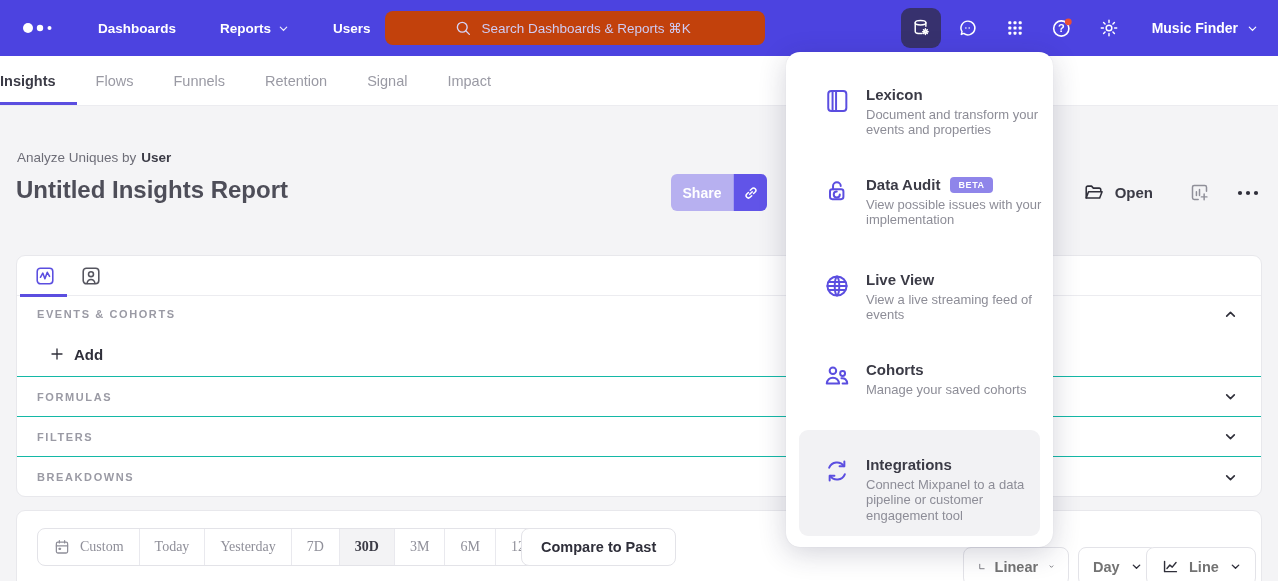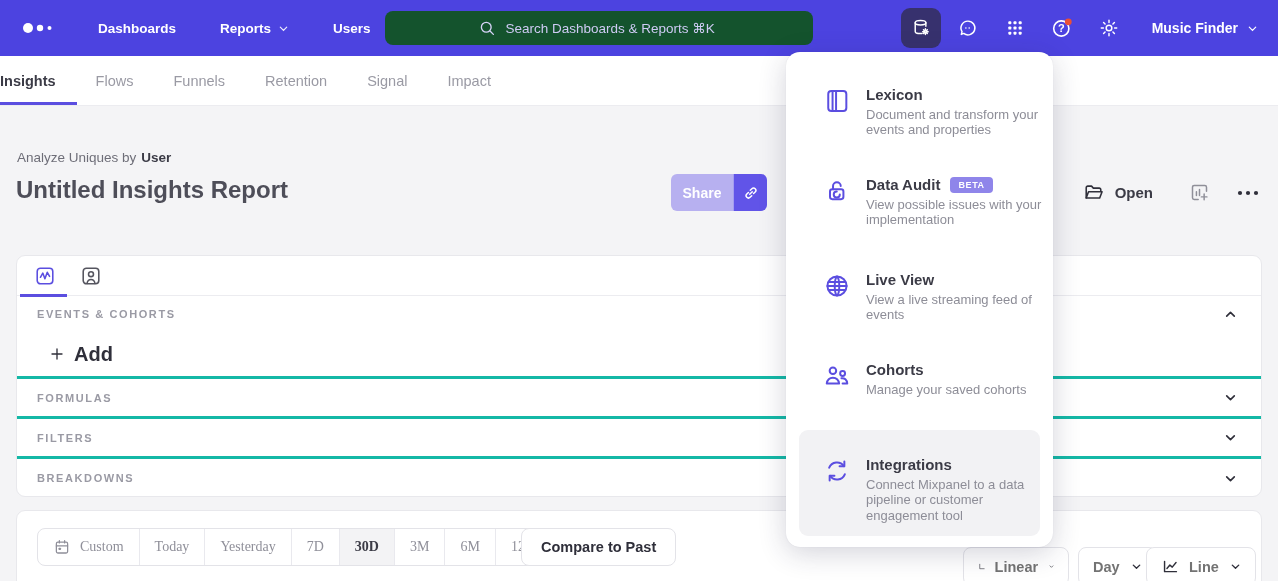--- a/index.html
+++ b/index.html
@@ -15,22 +15,22 @@
   
   .topnav {
     position:absolute; top:0; left:0; right:0; height:56px;
     background:#4C43E0; display:flex; align-items:center; z-index:60;
   }
   .logo { margin-left:20px; width:48px; display:flex; align-items:center; }
   .nav-links { display:flex; gap:44px; margin-left:30px; }
   .nav-link { color:#fff; font-size:13.5px; font-weight:700; display:flex; align-items:center; gap:7px; cursor:pointer; }
   .nav-link svg { opacity:.9; }
   .nav-search {
-    position:absolute; left:385px; top:11px; width:428px; height:34px;
-    background:#14532d; border-radius:8px; display:flex; align-items:center; justify-content:center; gap:10px;
+    position:absolute; left:385px; top:11px; width:380px; height:34px;
+    background:#c2410c; border-radius:8px; display:flex; align-items:center; justify-content:center; gap:10px;
   }
   .nav-search input {
     background:transparent; border:none; outline:none; color:#d6d3f7;
     font-family:"Liberation Sans",sans-serif; font-size:13.5px; width:215px;
   }
   .nav-search input::placeholder { color:#cfcbf4; opacity:1; }
   .nav-right { position:absolute; right:12px; top:0; height:56px; display:flex; align-items:center; gap:7px; }
   .nav-icon-btn {
     width:40px; height:40px; border-radius:9px; display:flex; align-items:center; justify-content:center;
     color:#fff; cursor:pointer;
@@ -74,22 +74,22 @@
   }
   .b-tabs { height:40px; border-bottom:1px solid #ececf0; display:flex; align-items:center; padding-left:17px; gap:24px; }
   .b-tab { position:relative; height:40px; display:flex; align-items:center; cursor:pointer; }
   .b-tab.active { color:#5B4EE0; }
   .b-tab.active::after { content:""; position:absolute; left:-14px; width:47px; bottom:-1px; height:2.5px; background:#5B4EE0; }
   .b-tab.inactive { color:#55555f; }
   .b-row { display:flex; align-items:center; justify-content:space-between; padding:0 24px 0 20px; }
   .b-row.hdr { height:36px;gap:41px; }
   .b-section-label { font-size:11px; font-weight:700; letter-spacing:1.6px; color:#9a9aa4; }
   .b-chevron { color:#2f2f3a; cursor:pointer; }
-  .b-add { height:44px; display:flex; align-items:center; gap:9px; padding-left:32px; color:#2f2f3a; font-size:20px; font-weight:700; cursor:pointer; }
-  .b-row.collapsible { height:40px; border-top:3px solid #14b8a6; cursor:pointer; }
+  .b-add { height:44px; display:flex; align-items:center; gap:9px; padding-left:32px; color:#2f2f3a; font-size:15px; font-weight:700; cursor:pointer; }
+  .b-row.collapsible { height:40px; border-top:1px solid #14b8a6; cursor:pointer; }
   .b-row.last { height:41px; }
 
   
   .datebar {
     position:absolute; left:16px; right:16px; top:510px; height:92px;
     background:#fff; border:1px solid #e8e8ec; border-radius:9px; z-index:5;
   }
   .seg-control {
     position:absolute; left:20px; top:17px; height:38px; display:flex; align-items:stretch;
     border:1px solid #e3e3e8; border-radius:8px; overflow:hidden; background:#fff;

